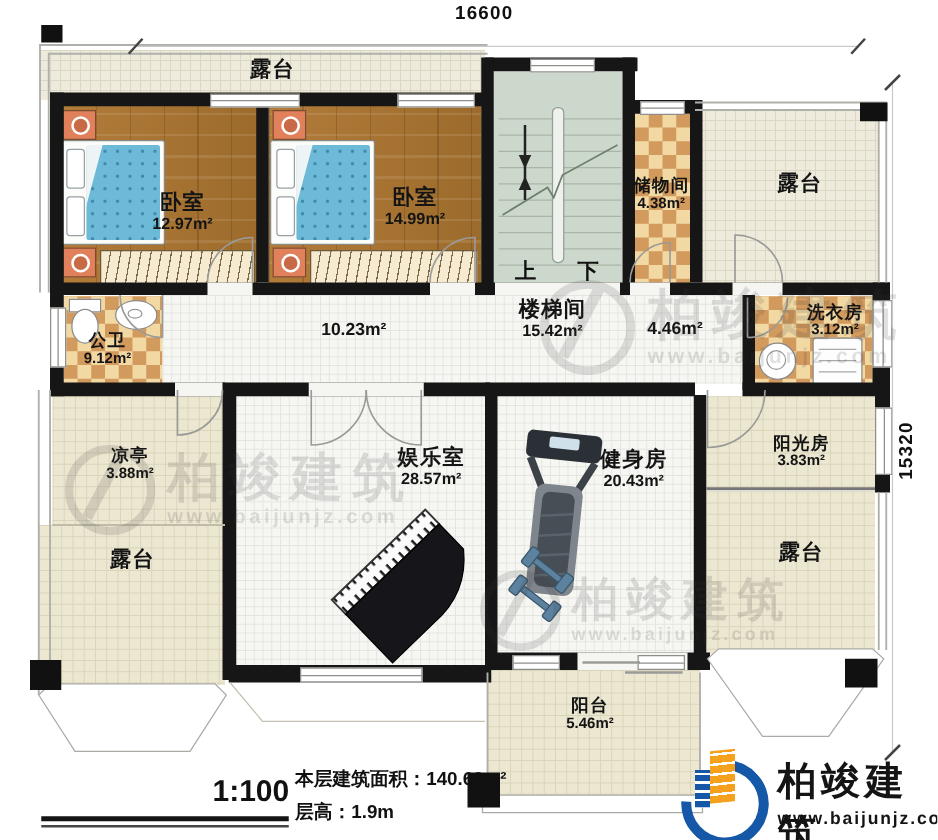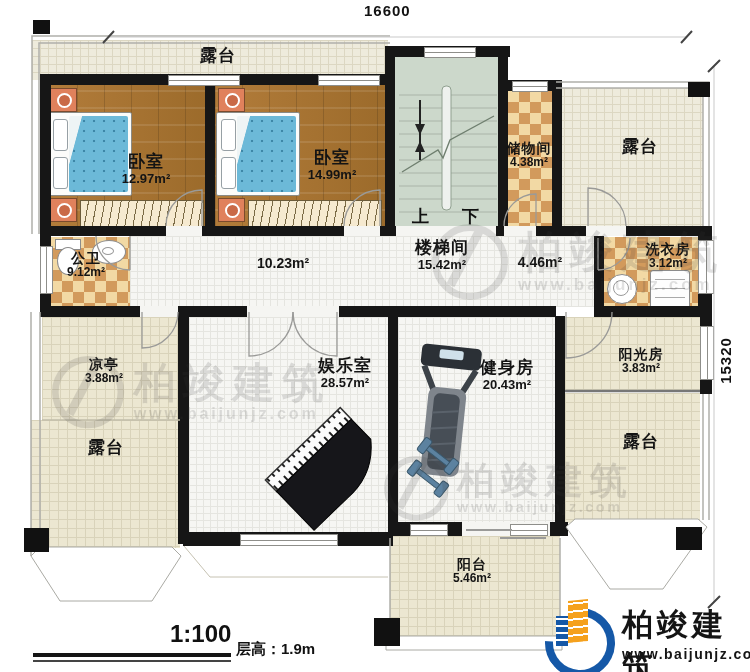--- a/index.html
+++ b/index.html
@@ -282,21 +282,21 @@
     <div class="nm">卧室</div>
     <div class="ar">14.99m²</div>
   </div>
   <div class="rlabel sm" style="left:529px;top:140px">
     <div class="nm">储物间</div>
     <div class="ar">4.38m²</div>
   </div>
   <div class="rlabel" style="left:640px;top:137px">
     <div class="nm">露台</div>
   </div>
-  <div class="rlabel sm" style="left:86px;top:250px">
+  <div class="rlabel sm" style="left:86px;top:264px">
     <div class="nm">公卫</div>
     <div class="ar">9.12m²</div>
   </div>
   <div class="arealabel" style="left:283px;top:255px">10.23m²</div>
   <div class="rlabel" style="left:442px;top:238px">
     <div class="nm">楼梯间</div>
     <div class="ar">15.42m²</div>
   </div>
   <div class="arealabel" style="left:540px;top:254px">4.46m²</div>
   <div class="rlabel sm" style="left:668px;top:241px">
@@ -353,20 +353,23 @@
     <div class="wm-circ"></div>
     <div>
       <div class="wm-brand">柏竣建筑</div>
       <div class="wm-url">www.baijunjz.com</div>
     </div>
   </div>
 
   <div class="title-scale">1:100</div>
   <div class="title-line1"></div>
   <div class="title-line2"></div>
+  <div class="info" style="top:614px">
+    <span>本层建筑面积：</span><span>140.60m²</span>
+  </div>
   <div class="info" style="top:640px">
     <span>层高：</span><span>1.9m</span>
   </div>
 
   <div class="logo-swoosh"></div>
   <div class="logo-borange"></div>
   <div class="logo-bblue"></div>
   <div class="logo-brand">柏竣建筑</div>
   <div class="logo-url">www.baijunjz.com</div>
 

